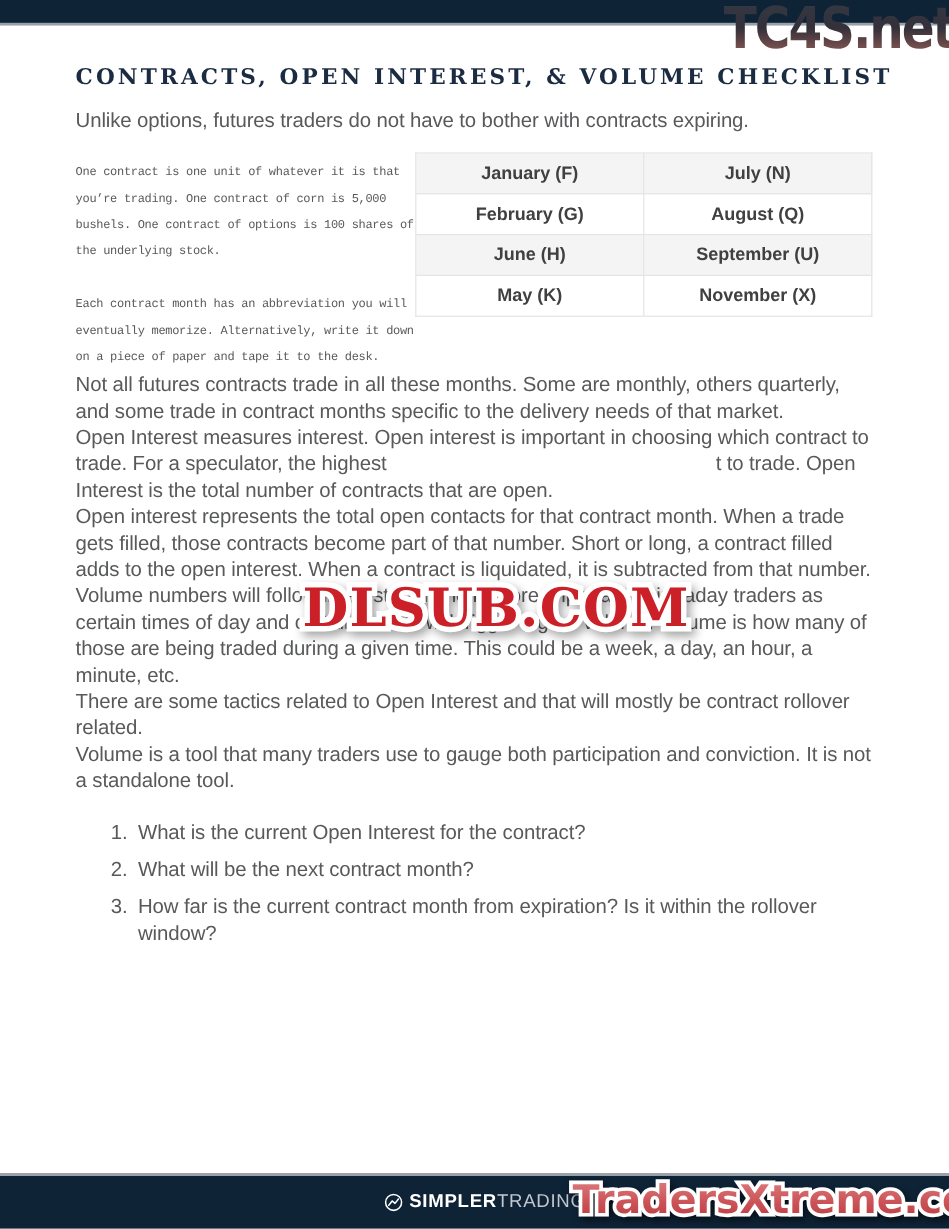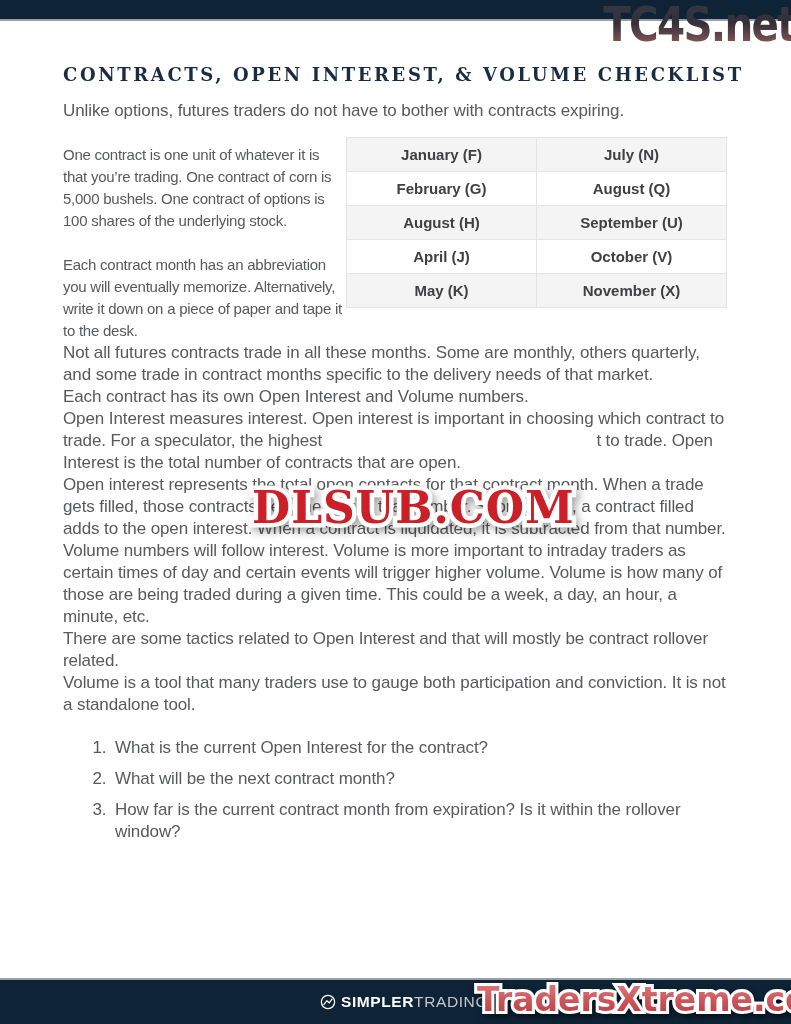--- a/index.html
+++ b/index.html
@@ -16,31 +16,31 @@
     position:absolute;top:-2px;right:-4px;z-index:5;
     font-family:"DejaVu Sans", sans-serif;font-weight:bold;font-size:47px;
     letter-spacing:-2px;line-height:1.1;
     background:linear-gradient(180deg,#323a46 0%,#343039 48%,#a2655c 100%);
     -webkit-background-clip:text;background-clip:text;color:transparent;
     transform:scale(0.86,1.02);transform-origin:top right;
   }
   
   .content{position:absolute;left:63px;right:64px;top:19px;}
   .page-title{
-    margin-top:43px;
+    margin-top:33px;
     font-family:"DejaVu Serif", serif;font-weight:bold;font-size:18px;
     letter-spacing:2.6px;color:#1b2c42;line-height:26px;white-space:nowrap;
   }
   p.body, .left-col p, li{
     font-size:17px;line-height:22px;color:#58595b;letter-spacing:-0.1px;margin:0;
   }
   .intro{margin-top:20px;}
   .columns{display:flex;margin-top:15px;}
   .left-col{width:283px;flex:0 0 283px;padding-right:0;}
-  .left-col p{font-size:15px;letter-spacing:-0.25px;}
+  .left-col p{font-size:10px;letter-spacing:-0.25px;font-family:Liberation Mono, monospace;}
   .left-col p:first-child{margin-top:7px;margin-bottom:22px;}
   
   .months-table{
     flex:1;border-collapse:collapse;table-layout:fixed;
     border:1px solid #e0e0e0;align-self:flex-start;
   }
   .months-table td{
     width:50%;height:33px;text-align:center;vertical-align:middle;
     font-weight:bold;font-size:15px;color:#404042;
     border:1px solid #e4e4e4;padding:0 12px;
@@ -105,38 +105,33 @@
       <tbody>
         <tr>
           <td>January (F)</td>
           <td>July (N)</td>
         </tr>
         <tr>
           <td>February (G)</td>
           <td>August (Q)</td>
         </tr>
         <tr>
-          <td>August (H)</td>
+          <td>June (H)</td>
           <td>September (U)</td>
-        </tr>
-        <tr>
-          <td>April (J)</td>
-          <td>October (V)</td>
         </tr>
         <tr>
           <td>May (K)</td>
           <td>November (X)</td>
         </tr>
       </tbody>
     </table>
   </div>
 
   <p class="body mt24">Not all futures contracts trade in all these months. Some are monthly, others quarterly, and some trade in contract months specific to the delivery needs of that market.</p>
 
-  <p class="body mt24">Each contract has its own Open Interest and Volume numbers.</p>
 
   <p class="body mt23"><span>Open Interest measures interest. Open interest is important in choosing which contract to trade. For a speculator, the highest</span> <span class="wm-gap"></span> <span>t to trade. Open Interest is the total number of contracts that are open.</span></p>
 
   <p class="body mt23">Open interest represents the total open contacts for that contract month. When a trade gets filled, those contracts become part of that number. Short or long, a contract filled adds to the open interest. When a contract is liquidated, it is subtracted from that number.</p>
 
   <p class="body mt23">Volume numbers will follow interest. Volume is more important to intraday traders as certain times of day and certain events will trigger higher volume. Volume is how many of those are being traded during a given time. This could be a week, a day, an hour, a minute, etc.</p>
 
   <p class="body mt24">There are some tactics related to Open Interest and that will mostly be contract rollover related.</p>
 
   <p class="body mt23">Volume is a tool that many traders use to gauge both participation and conviction. It is not a standalone tool.</p>

